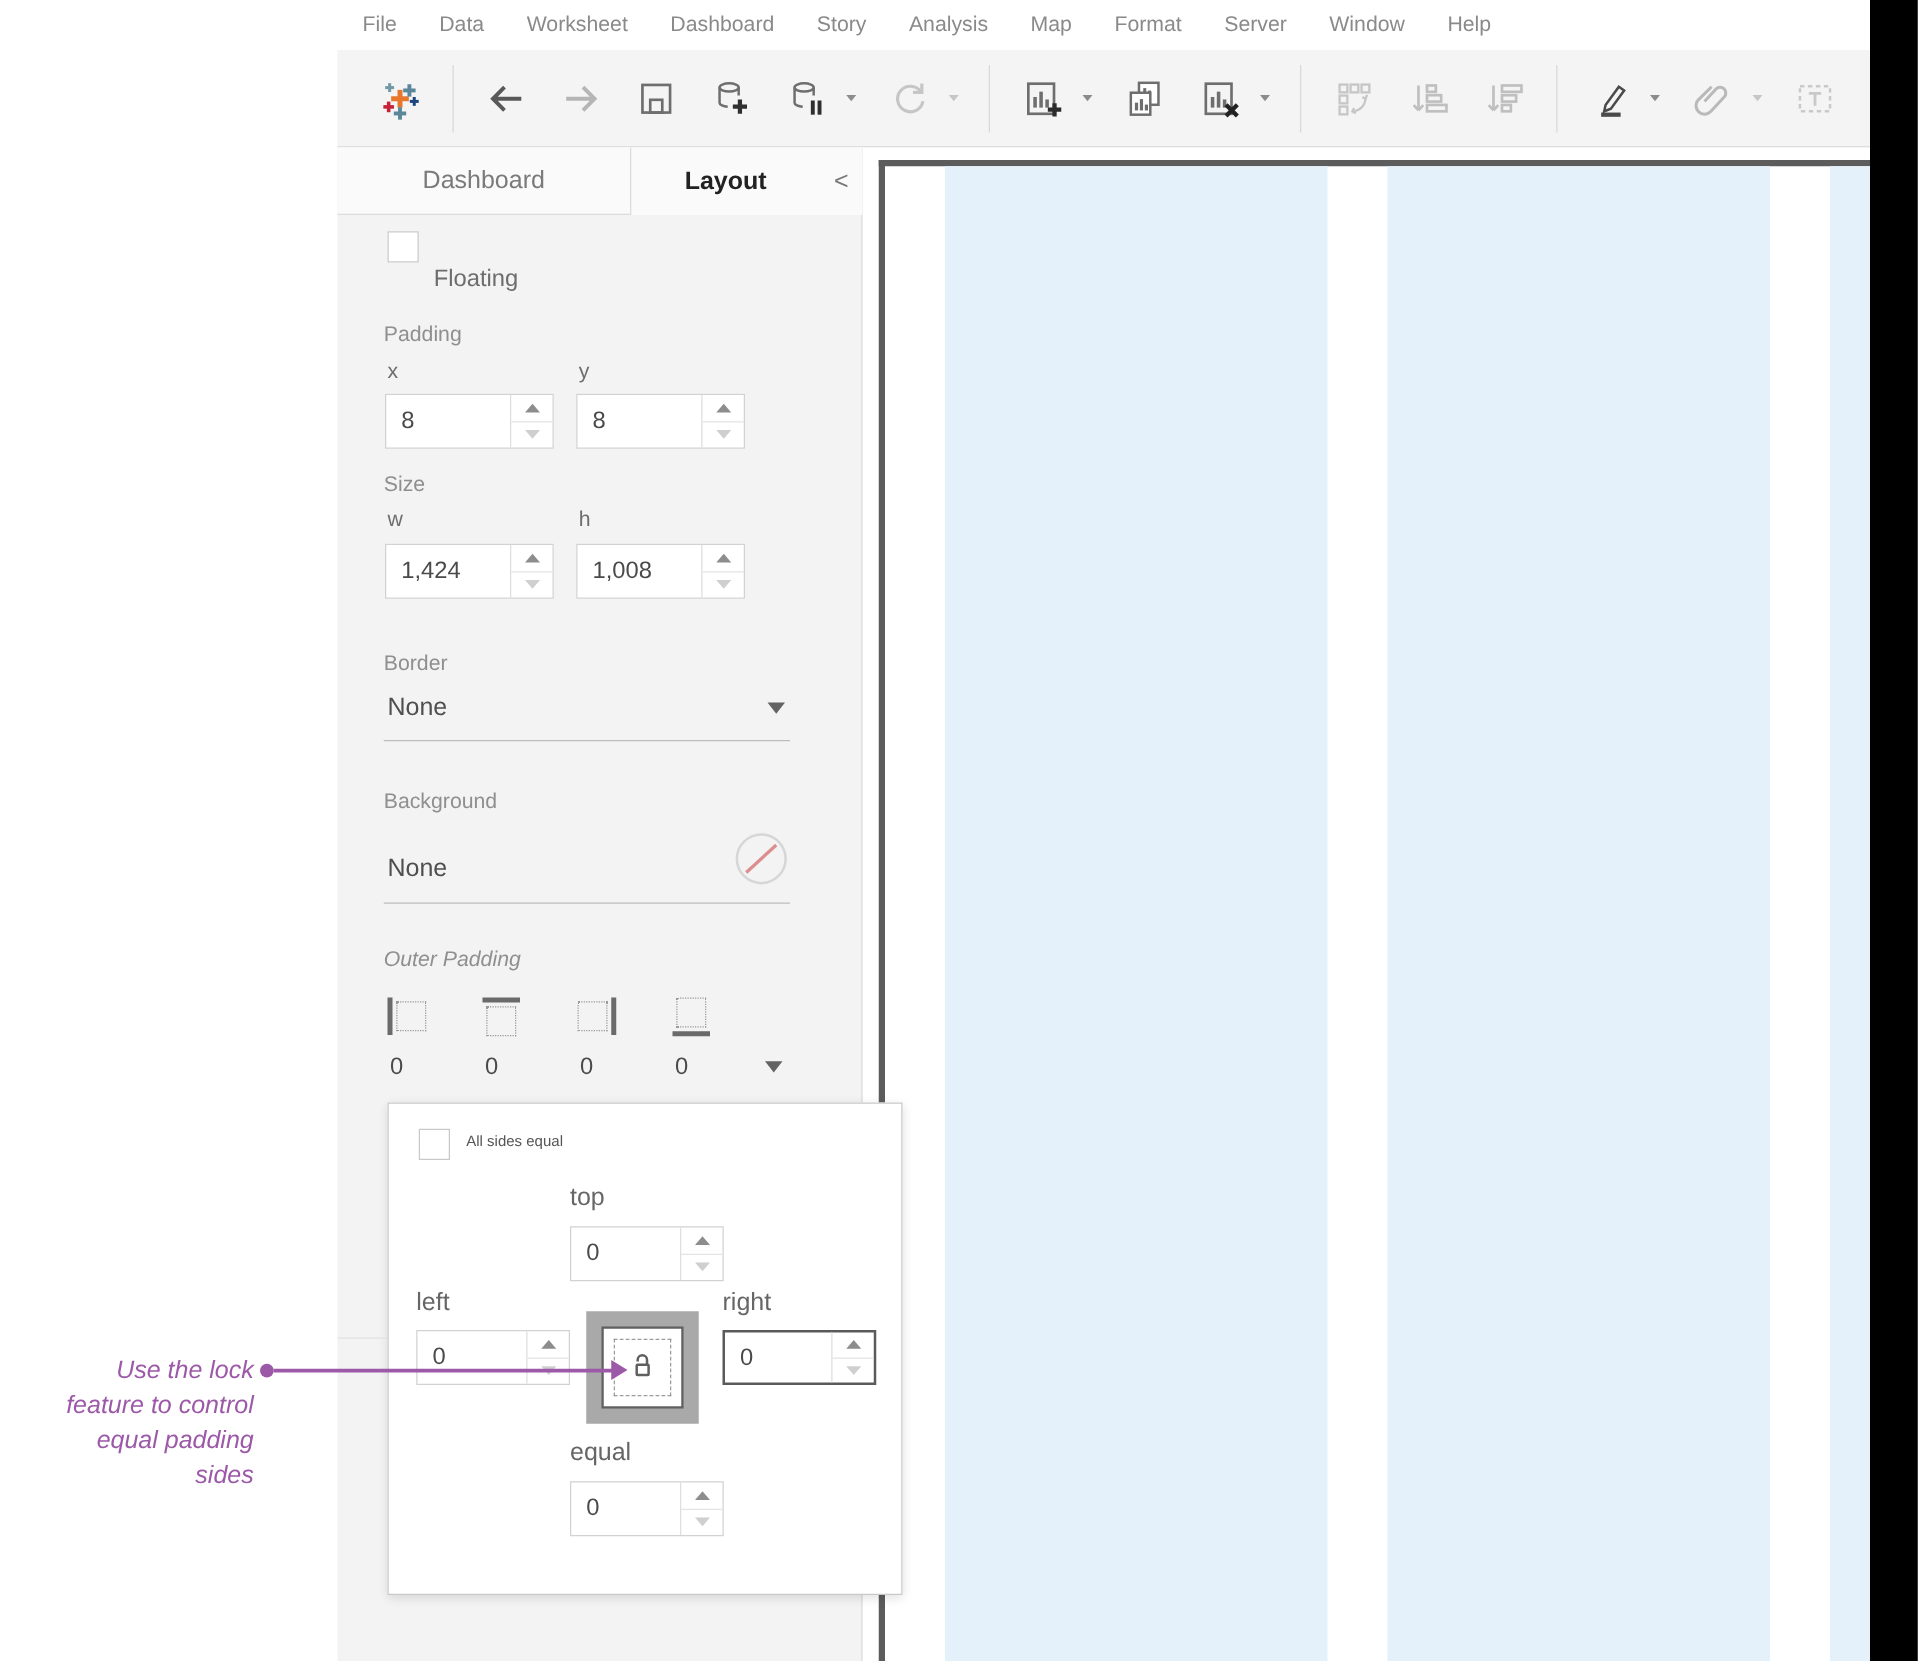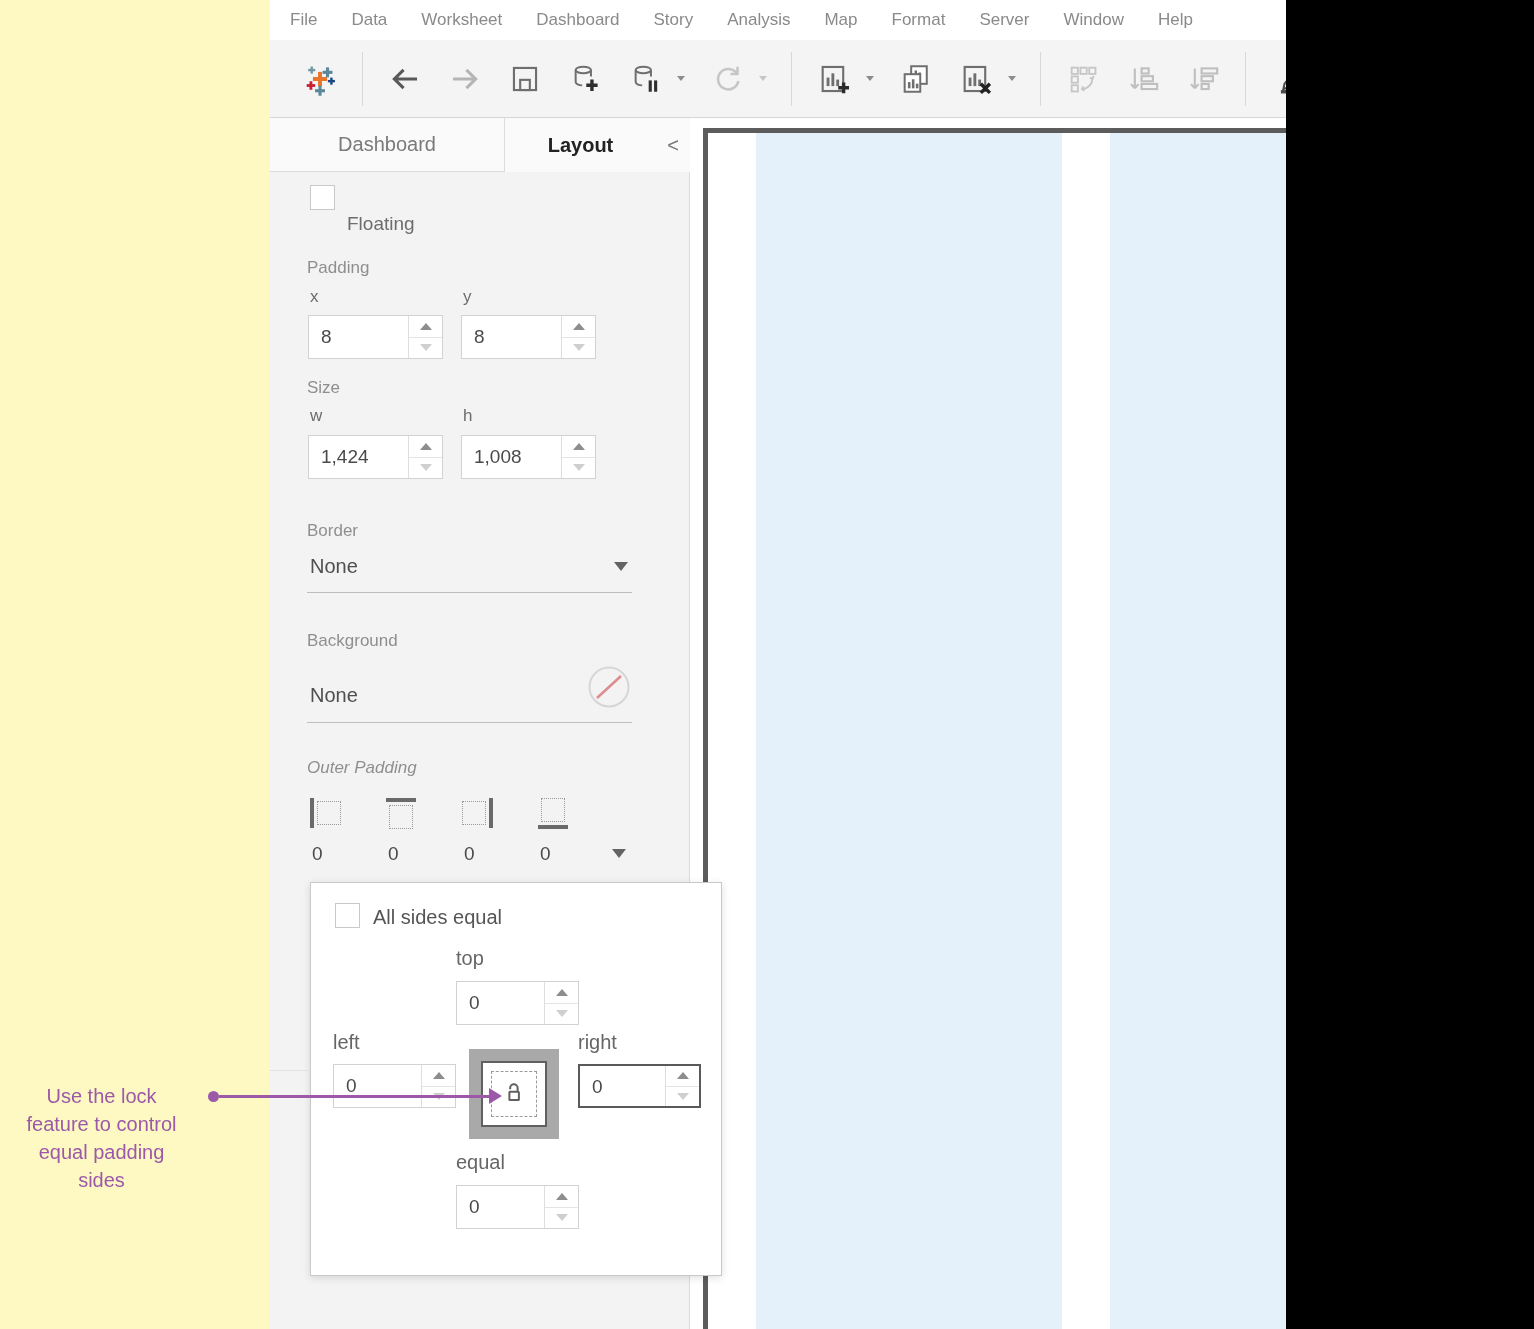--- a/index.html
+++ b/index.html
@@ -1,16 +1,16 @@
 <!DOCTYPE html>
 <html><head>
 <meta charset="utf-8">
 <style>
   html,body{margin:0;padding:0;background:#000;}
-  .screen{position:relative;width:1286px;height:1329px;background:#fef9c3;overflow:hidden;
+  .screen{position:relative;width:1496px;height:1329px;background:#ffffff;overflow:hidden;
           font-family:"Liberation Sans",sans-serif;-webkit-font-smoothing:antialiased;}
   .abs{position:absolute;}
 
   
   .menubar{left:270px;top:0;width:1264px;height:40px;background:#fff;display:flex;align-items:center;
            gap:34px;padding-left:20px;box-sizing:border-box;}
   .menu-item{font-size:17px;color:#8a8a8a;white-space:nowrap;cursor:default;}
 
   
   .toolbar{left:270px;top:40px;width:1264px;height:78px;background:#f4f4f4;border-bottom:1px solid #d6d6d6;
@@ -66,22 +66,22 @@
             display:flex;align-items:center;justify-content:center;}
   .lock-dash{width:46px;height:46px;border:1px dashed #9b9b9b;box-sizing:border-box;
              display:flex;align-items:center;justify-content:center;}
 
   
   .canvas{left:703px;top:128px;width:831px;height:1201px;background:#fff;border-top:5px solid #5c5c5c;
           border-left:5px solid #5c5c5c;box-sizing:border-box;}
   .zone{position:absolute;top:0;height:1196px;background:#e4f1fb;}
 
   
-  .ann-text{left:0;top:1082px;width:203px;text-align:center;font-size:20px;line-height:28px;
-            color:#9c59a8;z-index:60;white-space:pre-line;}
+  .ann-text{left:0;top:1082px;width:203px;text-align:right;font-size:20px;line-height:28px;
+            color:#9c59a8;z-index:60;white-space:pre-line;font-style:italic;}
   .ann-dot{left:208px;top:1091px;width:11px;height:11px;border-radius:50%;background:#9c59a8;z-index:60;}
   .ann-line{left:219px;top:1095px;width:272px;height:3px;background:#9c59a8;z-index:60;}
   .ann-head{left:489px;top:1088px;width:0;height:0;border-top:8px solid transparent;border-bottom:8px solid transparent;
             border-left:13px solid #9c59a8;z-index:60;}
   .strip-line{left:270px;top:1070px;width:40px;height:1px;background:#e2e2e2;z-index:6;}
 </style>
 </head>
 <body>
 
 <div class="screen">
@@ -368,21 +368,21 @@
     <div class="pad-val" style="left:118px;top:725px;">0</div>
     <div class="pad-val" style="left:194px;top:725px;">0</div>
     <div class="pad-val" style="left:270px;top:725px;">0</div>
     <div class="dd-caret" style="left:342px;top:731px;"></div>
   </div>
 
   <div class="abs strip-line"></div>
 
   <div class="abs popup">
     <div class="checkbox" style="left:24px;top:20px;"></div>
-    <div class="pop-label" style="left:62px;top:23px;font-size:20px;color:#555;">All sides equal</div>
+    <div class="pop-label" style="left:62px;top:23px;font-size:12px;color:#555;">All sides equal</div>
 
     <div class="pop-label" style="left:145px;top:64px;">top</div>
     <div class="spinner sp-pop" style="left:145px;top:98px;">
       <div class="spin-val">0</div>
       <div class="spin-btns">
         <div class="spin-up">
             <i class="tri-up"></i>
           </div>
         <div class="spin-down">
             <i class="tri-down"></i>

